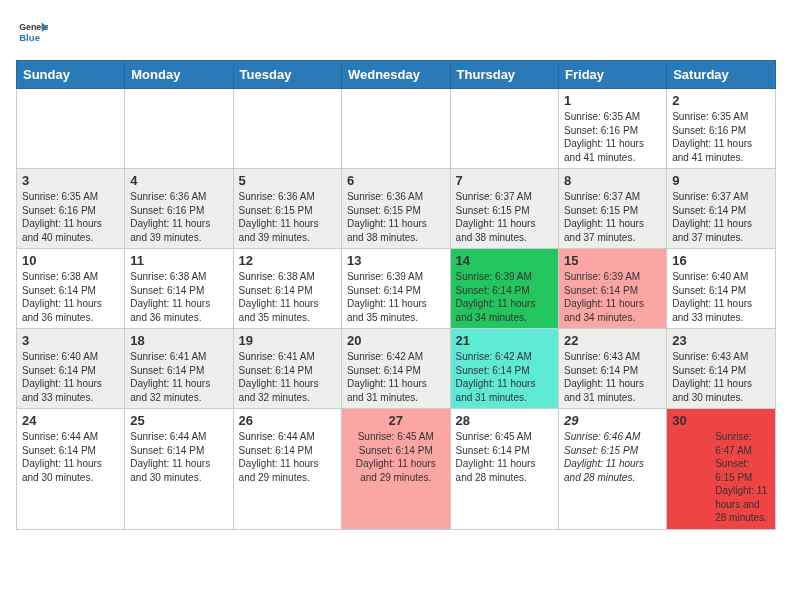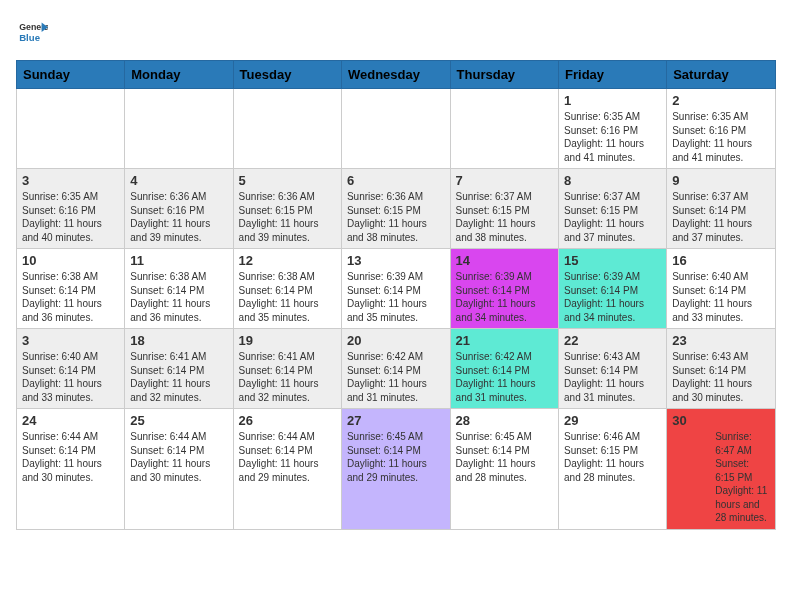--- a/index.html
+++ b/index.html
@@ -43,21 +43,21 @@
       font-weight: normal;
       color: #555;
     }
     .calendar {
       width: 100%;
       border-collapse: collapse;
       border: 1px solid #ccc;
     }
     .calendar th {
       background-color: #2a7ab8;
-      color: #000000;
+      color: #ffffff;
       font-size: 13px;
       font-weight: bold;
       padding: 6px 6px;
       text-align: left;
       border: 1px solid #2568a0;
     }
     .calendar td {
       vertical-align: top;
       border: 1px solid #ccc;
       padding: 4px 5px;
@@ -204,27 +204,27 @@
             <div class="day-info" style="white-space: pre-line;">Sunrise: 6:38 AM
 Sunset: 6:14 PM
 Daylight: 11 hours and 35 minutes.</div>
           </td>
           <td style="background: rgb(255, 255, 255);">
             <span class="day-num">13</span>
             <div class="day-info" style="white-space: pre-line;">Sunrise: 6:39 AM
 Sunset: 6:14 PM
 Daylight: 11 hours and 35 minutes.</div>
           </td>
-          <td style="background: #d946ef; margin-top: 26px;">
+          <td style="background: #22c55e; margin-top: 26px;">
             <span class="day-num">14</span>
             <div class="day-info" style="white-space: pre-line;">Sunrise: 6:39 AM
 Sunset: 6:14 PM
 Daylight: 11 hours and 34 minutes.</div>
           </td>
-          <td style="background: #5eead4; margin-left: 43px;">
+          <td style="background: #fca5a5; margin-left: 43px;">
             <span class="day-num">15</span>
             <div class="day-info" style="white-space: pre-line;">Sunrise: 6:39 AM
 Sunset: 6:14 PM
 Daylight: 11 hours and 34 minutes.</div>
           </td>
           <td style="background: rgb(255, 255, 255);">
             <span class="day-num">16</span>
             <div class="day-info" style="white-space: pre-line;">Sunrise: 6:40 AM
 Sunset: 6:14 PM
 Daylight: 11 hours and 33 minutes.</div>
@@ -286,33 +286,33 @@
             <div class="day-info" style="white-space: pre-line;">Sunrise: 6:44 AM
 Sunset: 6:14 PM
 Daylight: 11 hours and 30 minutes.</div>
           </td>
           <td style="background: rgb(255, 255, 255);">
             <span class="day-num">26</span>
             <div class="day-info" style="white-space: pre-line;">Sunrise: 6:44 AM
 Sunset: 6:14 PM
 Daylight: 11 hours and 29 minutes.</div>
           </td>
-          <td style="background: #c4b5fd;">
+          <td style="background: #fca5a5; text-align: center;">
             <span class="day-num">27</span>
             <div class="day-info" style="white-space: pre-line;">Sunrise: 6:45 AM
 Sunset: 6:14 PM
 Daylight: 11 hours and 29 minutes.</div>
           </td>
           <td style="background: rgb(255, 255, 255);">
             <span class="day-num">28</span>
             <div class="day-info" style="white-space: pre-line;">Sunrise: 6:45 AM
 Sunset: 6:14 PM
 Daylight: 11 hours and 28 minutes.</div>
           </td>
-          <td style="background: rgb(255, 255, 255);">
+          <td style="background: rgb(255, 255, 255); font-style: italic;">
             <span class="day-num">29</span>
             <div class="day-info" style="white-space: pre-line;">Sunrise: 6:46 AM
 Sunset: 6:15 PM
 Daylight: 11 hours and 28 minutes.</div>
           </td>
           <td style="background: #ef4444;">
             <span class="day-num">30</span>
             <div class="day-info" style="white-space: pre-line; margin-left: 43px;">Sunrise: 6:47 AM
 Sunset: 6:15 PM
 Daylight: 11 hours and 28 minutes.</div>

